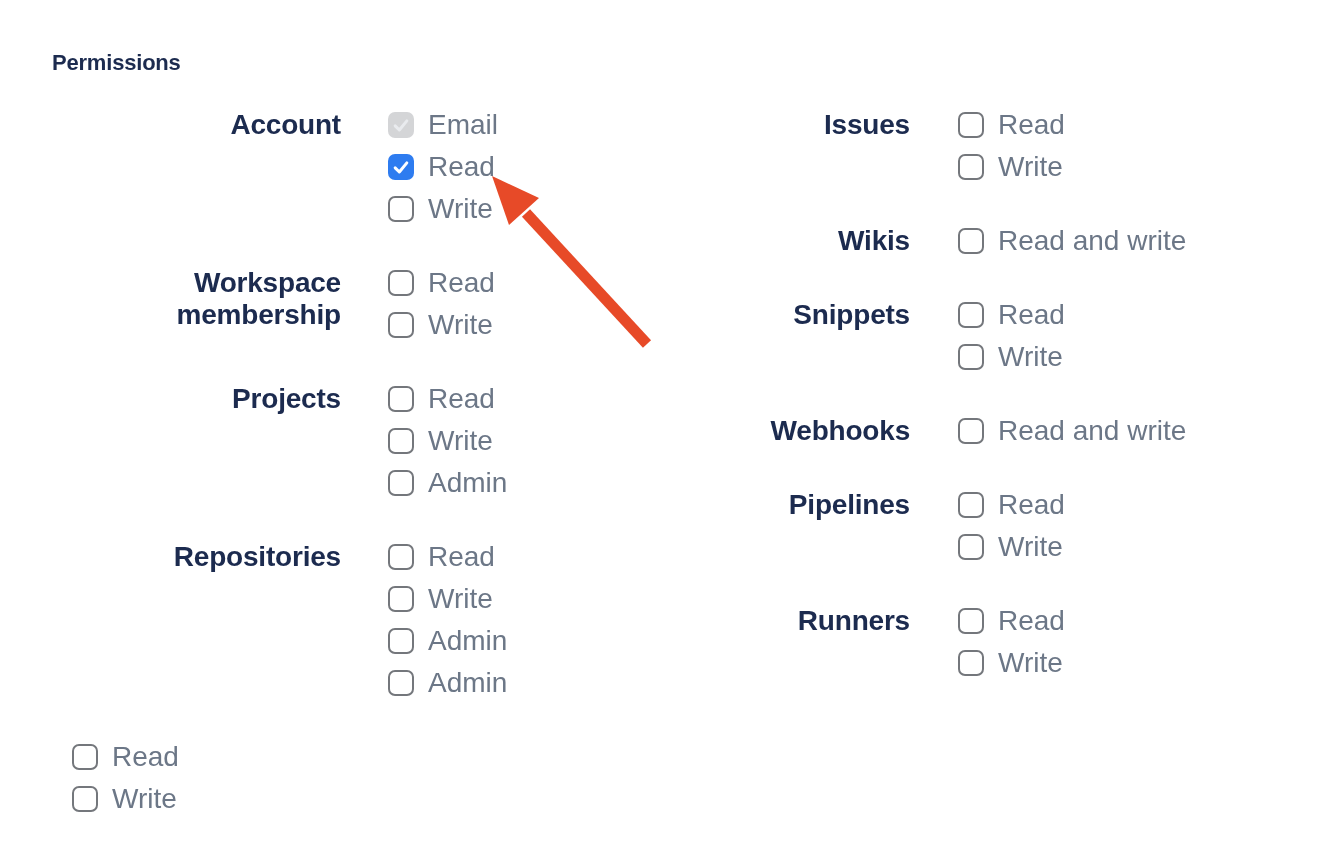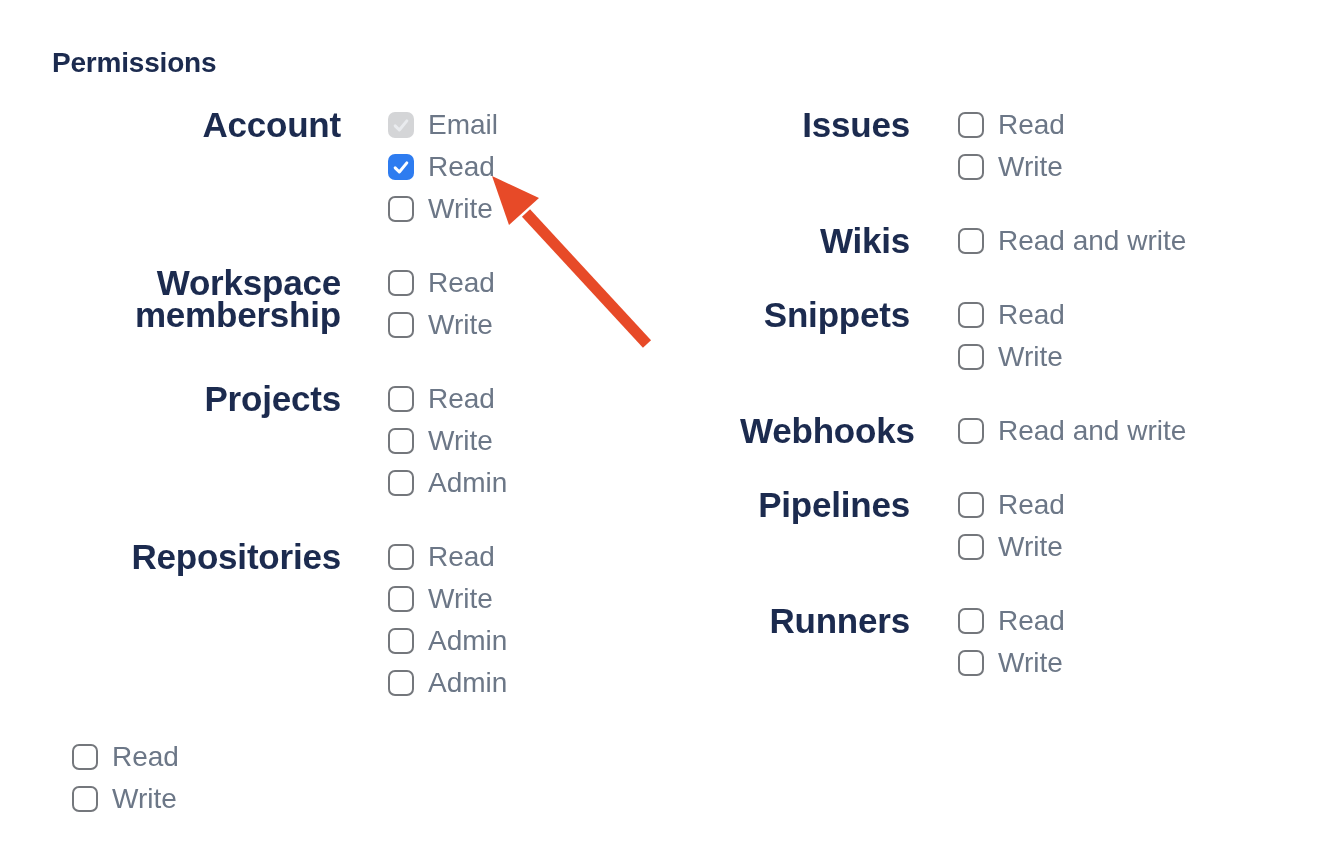--- a/index.html
+++ b/index.html
@@ -13,21 +13,21 @@
     width: 1322px;
     height: 844px;
     background: #ffffff;
     overflow: hidden;
   }
   .heading {
     position: absolute;
     left: 52px;
     top: 46px;
     margin: 0;
-    font-size: 28px;
+    font-size: 22px;
     line-height: 34px;
     font-weight: 700;
     color: var(--navy, #1c2b4f);
     letter-spacing: -0.2px;
   }
   .col {
     position: absolute;
     top: 112px;
   }
   .col-left  { left: 52px; }
@@ -35,21 +35,21 @@
   .group {
     display: flex;
     align-items: flex-start;
     margin-bottom: 32px;
   }
   .col-left  .group-label { width: 289px; margin-right: 27px; }
   .col-right .group-label { width: 170px; margin-right: 28px; }
   .group-label {
     flex-shrink: 0;
     text-align: right;
-    font-size: 35px;
+    font-size: 28px;
     font-weight: 700;
     line-height: 32px;
     margin-top: -3px;
     color: var(--navy, #1c2b4f);
     letter-spacing: -0.2px;
   }
   .rows { display: block; }
   .row {
     display: flex;
     align-items: center;

